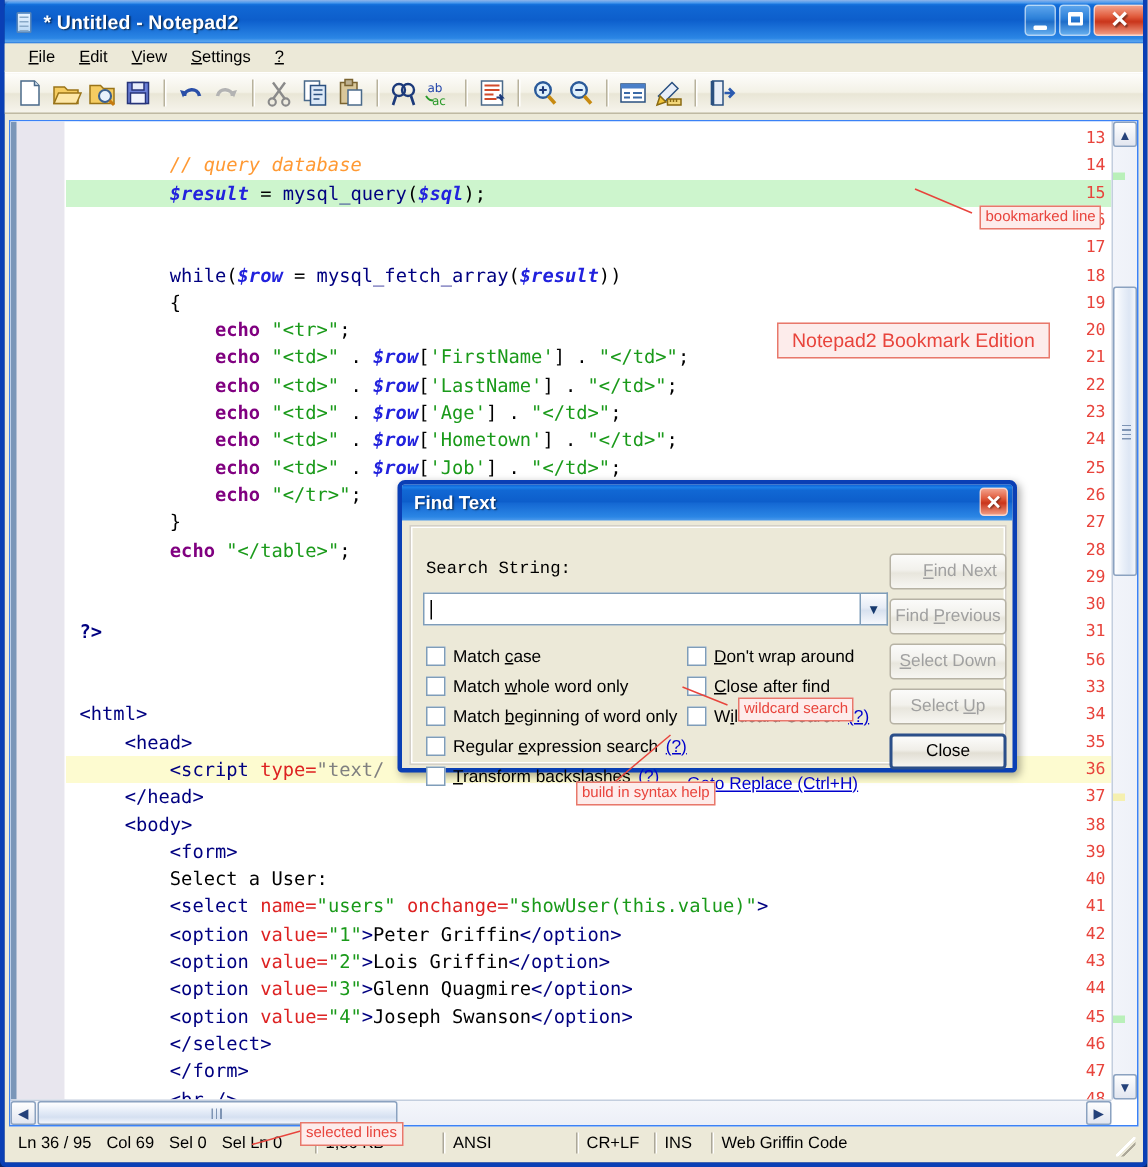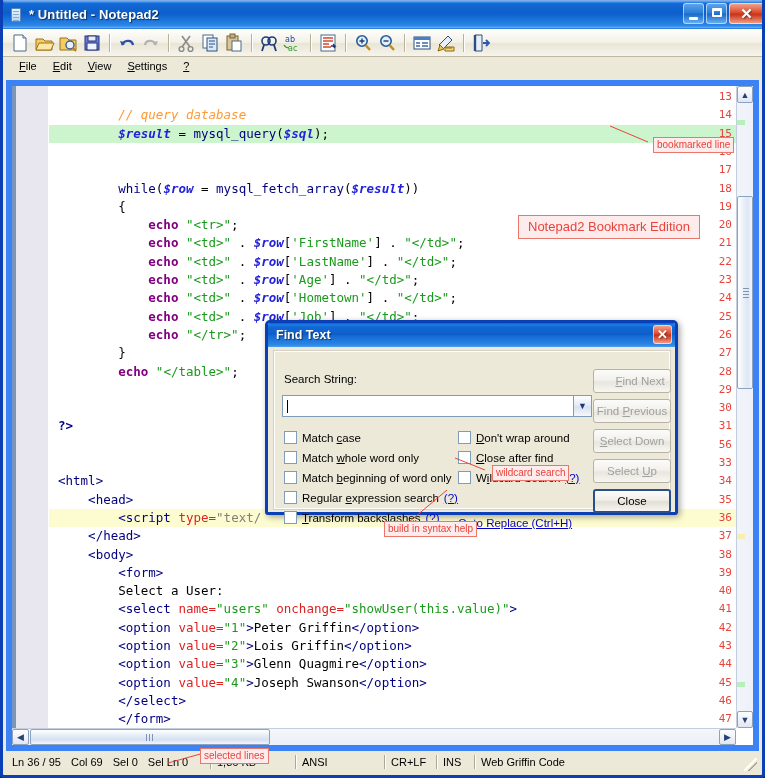--- a/index.html
+++ b/index.html
@@ -95,21 +95,21 @@
     border-top:1px solid #fff;
     border-bottom:1px solid #bfb9a3;
     display:flex; align-items:center; padding-left:6px; gap:2px;
   }
   .tbi { width:22px; height:22px; position:relative; cursor:default; }
   .tbsep { width:1px; height:18px; background:#b8b29c; margin:0 4px; box-shadow:1px 0 0 #fff; }
 
   
   #editor-outer {
     position:absolute; left:3px; top:51px; width:753px; height:671px;
-    border:6px solid #3b82f6; background:#fff;
+    border:1px solid #3b82f6; background:#fff;
   }
   #editor-inner { position:absolute; left:0; top:0; right:17px; bottom:17px; overflow:hidden; background:#fff; }
   #gutter {
     position:absolute; left:0; top:0; width:37px; height:100%;
     background:#e8e6ee; border-right:1px solid #ffffff;
   }
   #gutter-edge { position:absolute; left:0; top:0; width:4px; height:100%; background:#7a96b8; }
   #marker-margin {
     position:absolute; left:37px; top:0; width:9px; height:100%;
     background:#ffffff;
@@ -220,21 +220,21 @@
     background:linear-gradient(to bottom,#f2a08a 0%,#e0593a 38%,#c9341a 55%,#f09b82 100%);
     border:1px solid rgba(255,255,255,.6);
     color:#fff; font-size:13px; font-weight:bold; line-height:17px; text-align:center;
     text-shadow:1px 1px 1px rgba(0,0,0,.4); cursor:pointer;
   }
   #find-body { position:absolute; left:0; top:24px; right:0; bottom:0; }
   #find-panel {
     position:absolute; left:6px; top:4px; width:396px; height:158px;
     border:1px solid #ffffff; outline:1px solid #d4d0c8;
   }
-  .dlabel { position:absolute; font-size:11.5px; color:#000; white-space:nowrap; }
+  .dlabel { position:absolute; font-size:11.5px; color:#000; white-space:nowrap;font-family:Liberation Mono, monospace; }
   #search-input {
     position:absolute; left:14px; top:48px; width:292px; height:22px;
     background:#fff; border:1px solid #7f9db9;
     display:flex; align-items:center;
   }
   #search-caret { width:1px; height:13px; background:#000; margin-left:4px; }
   #search-dropdown {
     position:absolute; left:306px; top:48px; width:18px; height:22px;
     background:linear-gradient(to bottom,#fdfdfe,#e6ecf6 45%,#d8e1ef 55%,#f6f8fc);
     border:1px solid #7f9db9; border-left:none;
@@ -291,152 +291,152 @@
           <span class="glyph"></span>
         </div>
       <div class="tb-btn close">
           <span class="glyph">✕</span>
         </div>
     </div>
   </div>
 
   <div id="client">
 
-    <div id="toolbar">
-      <div class="tbi">
-        <svg width="22" height="22" viewBox="0 0 22 22">
-            <path d="M5 3h9l3 3v13H5z" fill="#fff" stroke="#4a6a8a"></path>
-            <path d="M14 3v3h3" fill="#dbe8f5" stroke="#4a6a8a"></path>
-          </svg>
-      </div>
-      <div class="tbi">
-        <svg width="22" height="22" viewBox="0 0 22 22">
-            <path d="M3 7h7l2 2h7v9H3z" fill="#f5cc61" stroke="#9a7418"></path>
-            <path d="M3 18l3-7h15l-3 7z" fill="#fde7a8" stroke="#9a7418"></path>
-          </svg>
-      </div>
-      <div class="tbi">
-        <svg width="22" height="22" viewBox="0 0 22 22">
-            <path d="M3 6h7l2 2h7v10H3z" fill="#f5cc61" stroke="#9a7418"></path>
-            <circle cx="13" cy="13" r="4" fill="#e8f1fb" stroke="#3a6090" stroke-width="1.4"></circle>
-            <path d="M16 16l3 3" stroke="#c77b10" stroke-width="2"></path>
-          </svg>
-      </div>
-      <div class="tbi">
-        <svg width="22" height="22" viewBox="0 0 22 22">
-            <rect x="4" y="4" width="14" height="14" fill="#6b7fd7" stroke="#27347a"></rect>
-            <rect x="7" y="4" width="8" height="5" fill="#e8ecfa" stroke="#27347a"></rect>
-            <rect x="6" y="11" width="10" height="7" fill="#f2f4fd" stroke="#27347a"></rect>
-          </svg>
-      </div>
-      <div class="tbsep"></div>
-      <div class="tbi">
-        <svg width="22" height="22" viewBox="0 0 22 22">
-            <path d="M7 13c0-5 9-6 10 0" stroke="#2a4fa8" stroke-width="2.4" fill="none"></path>
-            <path d="M4 9l4 1-2 4z" fill="#2a4fa8"></path>
-          </svg>
-      </div>
-      <div class="tbi">
-        <svg width="22" height="22" viewBox="0 0 22 22">
-            <path d="M15 13c0-5-9-6-10 0" stroke="#b3b3b3" stroke-width="2.4" fill="none"></path>
-            <path d="M18 9l-4 1 2 4z" fill="#b3b3b3"></path>
-          </svg>
-      </div>
-      <div class="tbsep"></div>
-      <div class="tbi">
-        <svg width="22" height="22" viewBox="0 0 22 22">
-            <path d="M7 4l8 11M15 4L7 15" stroke="#8a8a8a" stroke-width="1.6"></path>
-            <circle cx="6.5" cy="17" r="2.4" fill="none" stroke="#8a8a8a" stroke-width="1.4"></circle>
-            <circle cx="15.5" cy="17" r="2.4" fill="none" stroke="#8a8a8a" stroke-width="1.4"></circle>
-          </svg>
-      </div>
-      <div class="tbi">
-        <svg width="22" height="22" viewBox="0 0 22 22">
-            <rect x="4" y="3" width="10" height="13" fill="#fff" stroke="#4a6a8a"></rect>
-            <rect x="8" y="6" width="10" height="13" fill="#dce9f7" stroke="#2a5080"></rect>
-            <path d="M10 9h6M10 12h6M10 15h4" stroke="#2a5080"></path>
-          </svg>
-      </div>
-      <div class="tbi">
-        <svg width="22" height="22" viewBox="0 0 22 22">
-            <rect x="4" y="4" width="11" height="14" fill="#d9c79a" stroke="#7a6330"></rect>
-            <rect x="7" y="2" width="5" height="4" fill="#bdb090" stroke="#7a6330"></rect>
-            <rect x="9" y="9" width="9" height="10" fill="#fff" stroke="#4a6a8a"></rect>
-          </svg>
-      </div>
-      <div class="tbsep"></div>
-      <div class="tbi">
-        <svg width="22" height="22" viewBox="0 0 22 22">
-            <circle cx="8" cy="9" r="4" fill="none" stroke="#1c3a7a" stroke-width="1.6"></circle>
-            <circle cx="14" cy="9" r="4" fill="none" stroke="#1c3a7a" stroke-width="1.6"></circle>
-            <path d="M6 13l-2 6M16 13l2 6" stroke="#1c3a7a" stroke-width="1.8"></path>
-          </svg>
-      </div>
-      <div class="tbi">
-        <svg width="22" height="22" viewBox="0 0 22 22">
-            <text x="3" y="10" font-size="8" fill="#2244aa" font-family="DejaVu Sans, sans-serif">ab</text>
-            <text x="6" y="19" font-size="8" fill="#2a9a2a" font-family="DejaVu Sans, sans-serif">ac</text>
-            <path d="M2 13c2 3 3 3 5 3" stroke="#2a9a2a" stroke-width="1.3" fill="none"></path>
-          </svg>
-      </div>
-      <div class="tbsep"></div>
-      <div class="tbi">
-        <svg width="22" height="22" viewBox="0 0 22 22">
-            <rect x="4" y="3" width="14" height="16" fill="#fff" stroke="#4a6a8a"></rect>
-            <path d="M6 6h10M6 9h10M6 12h6M6 15h8" stroke="#d14a2a" stroke-width="1.4"></path>
-            <path d="M14 14l4 0-2-2M16 14l2 2" stroke="#1c3a7a" stroke-width="1.3" fill="none"></path>
-          </svg>
-      </div>
-      <div class="tbsep"></div>
-      <div class="tbi">
-        <svg width="22" height="22" viewBox="0 0 22 22">
-            <circle cx="10" cy="9" r="5.2" fill="#dff0fb" stroke="#2a5a9a" stroke-width="1.6"></circle>
-            <path d="M7.5 9h5M10 6.5v5" stroke="#1c3a7a" stroke-width="1.4"></path>
-            <path d="M13.5 13l4.5 5" stroke="#c78a10" stroke-width="2.4"></path>
-          </svg>
-      </div>
-      <div class="tbi">
-        <svg width="22" height="22" viewBox="0 0 22 22">
-            <circle cx="10" cy="9" r="5.2" fill="#dff0fb" stroke="#2a5a9a" stroke-width="1.6"></circle>
-            <path d="M7.5 9h5" stroke="#1c3a7a" stroke-width="1.4"></path>
-            <path d="M13.5 13l4.5 5" stroke="#c78a10" stroke-width="2.4"></path>
-          </svg>
-      </div>
-      <div class="tbsep"></div>
-      <div class="tbi">
-        <svg width="22" height="22" viewBox="0 0 22 22">
-            <rect x="3" y="5" width="16" height="12" fill="#fff" stroke="#2a5080"></rect>
-            <rect x="3" y="5" width="16" height="3" fill="#4a7fc8"></rect>
-            <path d="M5 11h4M5 14h4M11 11h6M11 14h6" stroke="#3a6aa8" stroke-width="1.4"></path>
-          </svg>
-      </div>
-      <div class="tbi">
-        <svg width="22" height="22" viewBox="0 0 22 22">
-            <path d="M4 13L13 4l4 4-9 9z" fill="#e8eef8" stroke="#2a5080"></path>
-            <path d="M3 19l2-6 4 4z" fill="#f0c43a" stroke="#8a6a12"></path>
-            <path d="M10 15h9v4h-9z" fill="#f3d77a" stroke="#8a6a12"></path>
-            <path d="M12 15v2M14 15v2M16 15v2" stroke="#8a6a12"></path>
-          </svg>
-      </div>
-      <div class="tbsep"></div>
-      <div class="tbi">
-        <svg width="22" height="22" viewBox="0 0 22 22">
-            <path d="M5 3h7v16H5z" fill="#e9eef6" stroke="#2a5080"></path>
-            <path d="M5 3l0 16" stroke="#2a5080" stroke-width="2.4"></path>
-            <path d="M13 11h6M16 8l3 3-3 3" stroke="#2a5ab0" stroke-width="1.8" fill="none"></path>
-          </svg>
-      </div>
-    </div>
-
     <div id="menubar">
       <div class="menu-item"><u>F</u>ile</div>
       <div class="menu-item"><u>E</u>dit</div>
       <div class="menu-item"><u>V</u>iew</div>
       <div class="menu-item"><u>S</u>ettings</div>
       <div class="menu-item"><u>?</u></div>
+    </div>
+
+    <div id="toolbar">
+      <div class="tbi">
+        <svg width="22" height="22" viewBox="0 0 22 22">
+            <path d="M5 3h9l3 3v13H5z" fill="#fff" stroke="#4a6a8a"></path>
+            <path d="M14 3v3h3" fill="#dbe8f5" stroke="#4a6a8a"></path>
+          </svg>
+      </div>
+      <div class="tbi">
+        <svg width="22" height="22" viewBox="0 0 22 22">
+            <path d="M3 7h7l2 2h7v9H3z" fill="#f5cc61" stroke="#9a7418"></path>
+            <path d="M3 18l3-7h15l-3 7z" fill="#fde7a8" stroke="#9a7418"></path>
+          </svg>
+      </div>
+      <div class="tbi">
+        <svg width="22" height="22" viewBox="0 0 22 22">
+            <path d="M3 6h7l2 2h7v10H3z" fill="#f5cc61" stroke="#9a7418"></path>
+            <circle cx="13" cy="13" r="4" fill="#e8f1fb" stroke="#3a6090" stroke-width="1.4"></circle>
+            <path d="M16 16l3 3" stroke="#c77b10" stroke-width="2"></path>
+          </svg>
+      </div>
+      <div class="tbi">
+        <svg width="22" height="22" viewBox="0 0 22 22">
+            <rect x="4" y="4" width="14" height="14" fill="#6b7fd7" stroke="#27347a"></rect>
+            <rect x="7" y="4" width="8" height="5" fill="#e8ecfa" stroke="#27347a"></rect>
+            <rect x="6" y="11" width="10" height="7" fill="#f2f4fd" stroke="#27347a"></rect>
+          </svg>
+      </div>
+      <div class="tbsep"></div>
+      <div class="tbi">
+        <svg width="22" height="22" viewBox="0 0 22 22">
+            <path d="M7 13c0-5 9-6 10 0" stroke="#2a4fa8" stroke-width="2.4" fill="none"></path>
+            <path d="M4 9l4 1-2 4z" fill="#2a4fa8"></path>
+          </svg>
+      </div>
+      <div class="tbi">
+        <svg width="22" height="22" viewBox="0 0 22 22">
+            <path d="M15 13c0-5-9-6-10 0" stroke="#b3b3b3" stroke-width="2.4" fill="none"></path>
+            <path d="M18 9l-4 1 2 4z" fill="#b3b3b3"></path>
+          </svg>
+      </div>
+      <div class="tbsep"></div>
+      <div class="tbi">
+        <svg width="22" height="22" viewBox="0 0 22 22">
+            <path d="M7 4l8 11M15 4L7 15" stroke="#8a8a8a" stroke-width="1.6"></path>
+            <circle cx="6.5" cy="17" r="2.4" fill="none" stroke="#8a8a8a" stroke-width="1.4"></circle>
+            <circle cx="15.5" cy="17" r="2.4" fill="none" stroke="#8a8a8a" stroke-width="1.4"></circle>
+          </svg>
+      </div>
+      <div class="tbi">
+        <svg width="22" height="22" viewBox="0 0 22 22">
+            <rect x="4" y="3" width="10" height="13" fill="#fff" stroke="#4a6a8a"></rect>
+            <rect x="8" y="6" width="10" height="13" fill="#dce9f7" stroke="#2a5080"></rect>
+            <path d="M10 9h6M10 12h6M10 15h4" stroke="#2a5080"></path>
+          </svg>
+      </div>
+      <div class="tbi">
+        <svg width="22" height="22" viewBox="0 0 22 22">
+            <rect x="4" y="4" width="11" height="14" fill="#d9c79a" stroke="#7a6330"></rect>
+            <rect x="7" y="2" width="5" height="4" fill="#bdb090" stroke="#7a6330"></rect>
+            <rect x="9" y="9" width="9" height="10" fill="#fff" stroke="#4a6a8a"></rect>
+          </svg>
+      </div>
+      <div class="tbsep"></div>
+      <div class="tbi">
+        <svg width="22" height="22" viewBox="0 0 22 22">
+            <circle cx="8" cy="9" r="4" fill="none" stroke="#1c3a7a" stroke-width="1.6"></circle>
+            <circle cx="14" cy="9" r="4" fill="none" stroke="#1c3a7a" stroke-width="1.6"></circle>
+            <path d="M6 13l-2 6M16 13l2 6" stroke="#1c3a7a" stroke-width="1.8"></path>
+          </svg>
+      </div>
+      <div class="tbi">
+        <svg width="22" height="22" viewBox="0 0 22 22">
+            <text x="3" y="10" font-size="8" fill="#2244aa" font-family="DejaVu Sans, sans-serif">ab</text>
+            <text x="6" y="19" font-size="8" fill="#2a9a2a" font-family="DejaVu Sans, sans-serif">ac</text>
+            <path d="M2 13c2 3 3 3 5 3" stroke="#2a9a2a" stroke-width="1.3" fill="none"></path>
+          </svg>
+      </div>
+      <div class="tbsep"></div>
+      <div class="tbi">
+        <svg width="22" height="22" viewBox="0 0 22 22">
+            <rect x="4" y="3" width="14" height="16" fill="#fff" stroke="#4a6a8a"></rect>
+            <path d="M6 6h10M6 9h10M6 12h6M6 15h8" stroke="#d14a2a" stroke-width="1.4"></path>
+            <path d="M14 14l4 0-2-2M16 14l2 2" stroke="#1c3a7a" stroke-width="1.3" fill="none"></path>
+          </svg>
+      </div>
+      <div class="tbsep"></div>
+      <div class="tbi">
+        <svg width="22" height="22" viewBox="0 0 22 22">
+            <circle cx="10" cy="9" r="5.2" fill="#dff0fb" stroke="#2a5a9a" stroke-width="1.6"></circle>
+            <path d="M7.5 9h5M10 6.5v5" stroke="#1c3a7a" stroke-width="1.4"></path>
+            <path d="M13.5 13l4.5 5" stroke="#c78a10" stroke-width="2.4"></path>
+          </svg>
+      </div>
+      <div class="tbi">
+        <svg width="22" height="22" viewBox="0 0 22 22">
+            <circle cx="10" cy="9" r="5.2" fill="#dff0fb" stroke="#2a5a9a" stroke-width="1.6"></circle>
+            <path d="M7.5 9h5" stroke="#1c3a7a" stroke-width="1.4"></path>
+            <path d="M13.5 13l4.5 5" stroke="#c78a10" stroke-width="2.4"></path>
+          </svg>
+      </div>
+      <div class="tbsep"></div>
+      <div class="tbi">
+        <svg width="22" height="22" viewBox="0 0 22 22">
+            <rect x="3" y="5" width="16" height="12" fill="#fff" stroke="#2a5080"></rect>
+            <rect x="3" y="5" width="16" height="3" fill="#4a7fc8"></rect>
+            <path d="M5 11h4M5 14h4M11 11h6M11 14h6" stroke="#3a6aa8" stroke-width="1.4"></path>
+          </svg>
+      </div>
+      <div class="tbi">
+        <svg width="22" height="22" viewBox="0 0 22 22">
+            <path d="M4 13L13 4l4 4-9 9z" fill="#e8eef8" stroke="#2a5080"></path>
+            <path d="M3 19l2-6 4 4z" fill="#f0c43a" stroke="#8a6a12"></path>
+            <path d="M10 15h9v4h-9z" fill="#f3d77a" stroke="#8a6a12"></path>
+            <path d="M12 15v2M14 15v2M16 15v2" stroke="#8a6a12"></path>
+          </svg>
+      </div>
+      <div class="tbsep"></div>
+      <div class="tbi">
+        <svg width="22" height="22" viewBox="0 0 22 22">
+            <path d="M5 3h7v16H5z" fill="#e9eef6" stroke="#2a5080"></path>
+            <path d="M5 3l0 16" stroke="#2a5080" stroke-width="2.4"></path>
+            <path d="M13 11h6M16 8l3 3-3 3" stroke="#2a5ab0" stroke-width="1.8" fill="none"></path>
+          </svg>
+      </div>
     </div>
 
     <div id="editor-outer">
       <div id="editor-inner">
         <div id="code-bg"></div>
         <div id="gutter">
           <div id="gutter-edge"></div>
         </div>
         <div id="marker-margin"></div>
         <div id="hl-layer">

